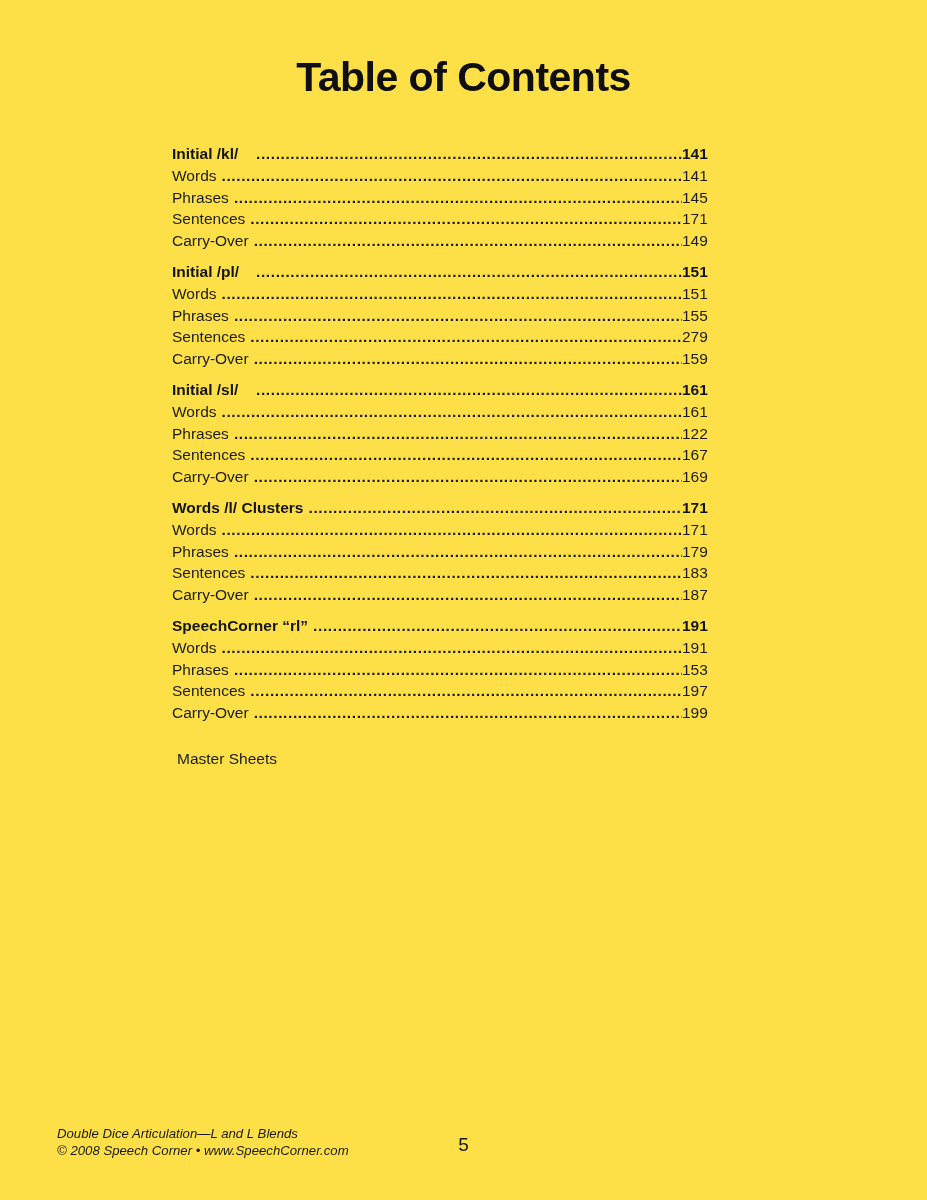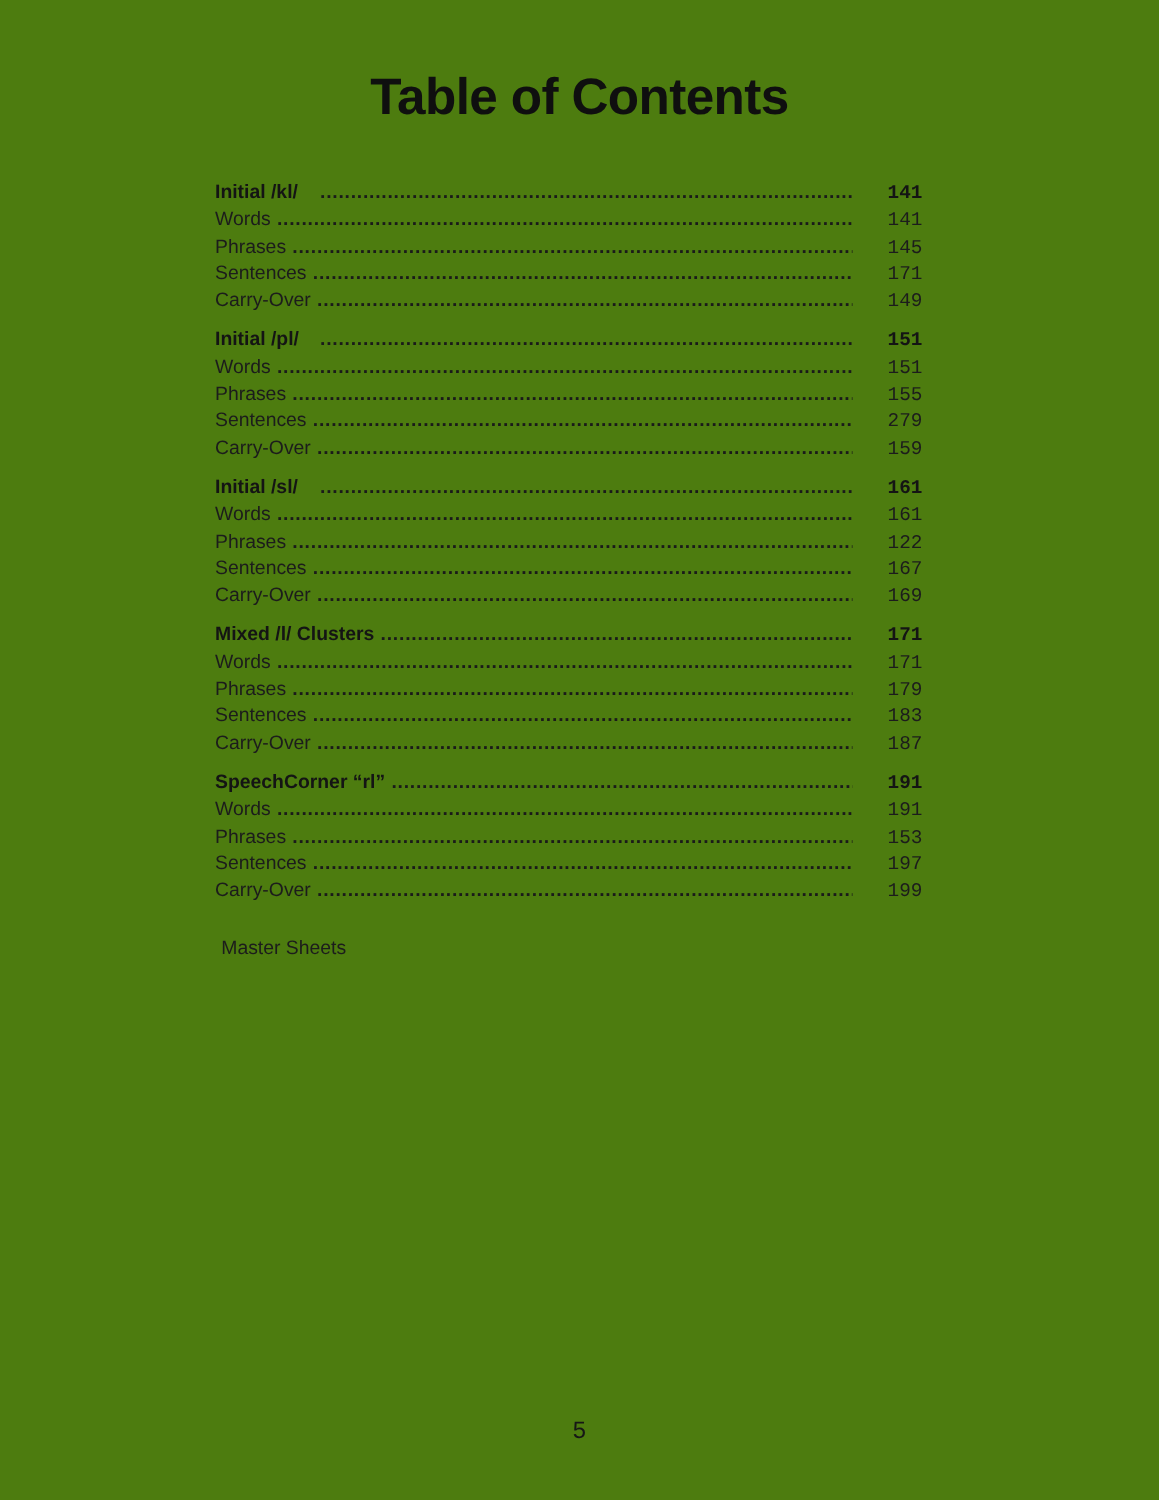--- a/index.html
+++ b/index.html
@@ -1,20 +1,20 @@
 <!DOCTYPE html>
 <html><head>
 <meta charset="utf-8">
 <style>
   html, body { margin: 0; padding: 0; background: #ffffff; }
   .page {
     position: relative;
     width: 927px;
     height: 1200px;
-    background: #4d7c0f;
+    background: #fde047;
     overflow: hidden;
     font-family: "Liberation Sans", sans-serif;
     color: #1c1c1c;
   }
   .title {
     position: absolute;
     top: 54px;
     left: 0;
     right: 0;
     text-align: center;
@@ -47,23 +47,22 @@
     overflow: hidden;
     white-space: nowrap;
     margin-left: 5px;
     font-weight: 700;
     letter-spacing: 0.6px;
     color: #1a1a1a;
   }
   .pagenum {
     flex: none;
     width: 56px;
-    text-align: right;
-    white-space: nowrap;
-    font-family: Liberation Mono, monospace;
+    text-align: left;
+    white-space: nowrap;
   }
   .master-row { margin-top: 24px; flex-direction: column; }
   .footer {
     position: absolute;
     left: 57px;
     top: 1126px;
     font-style: italic;
     font-size: 13.2px;
     line-height: 16.5px;
     color: #1a1a1a;
@@ -163,21 +162,21 @@
           <span class="pagenum">167</span>
         </div>
         <div class="row">
           <span class="label">Carry-Over</span>
           <span class="leader">................................................................................................................................................................</span>
           <span class="pagenum">169</span>
         </div>
       </div>
       <div class="sec">
         <div class="row hdr">
-          <span class="label">Mixed /l/ Clusters</span>
+          <span class="label">Words /l/ Clusters</span>
           <span class="leader">................................................................................................................................................................</span>
           <span class="pagenum">171</span>
         </div>
         <div class="row">
           <span class="label">Words</span>
           <span class="leader">................................................................................................................................................................</span>
           <span class="pagenum">171</span>
         </div>
         <div class="row">
           <span class="label">Phrases</span>
@@ -223,17 +222,19 @@
         </div>
       </div>
       <div class="row master-row">
         <span class="label">Master Sheets</span>
         <span class="leader">................................................................................................................................................................</span>
         <span class="pagenum">201</span>
       </div>
     </div>
 
   <div class="footer">
+    <div>Double Dice Articulation—L and L Blends</div>
+    <div>© 2008 Speech Corner • www.SpeechCorner.com</div>
   </div>
 
   <div class="folio">5</div>
 
 </div>
 
 </body></html>

